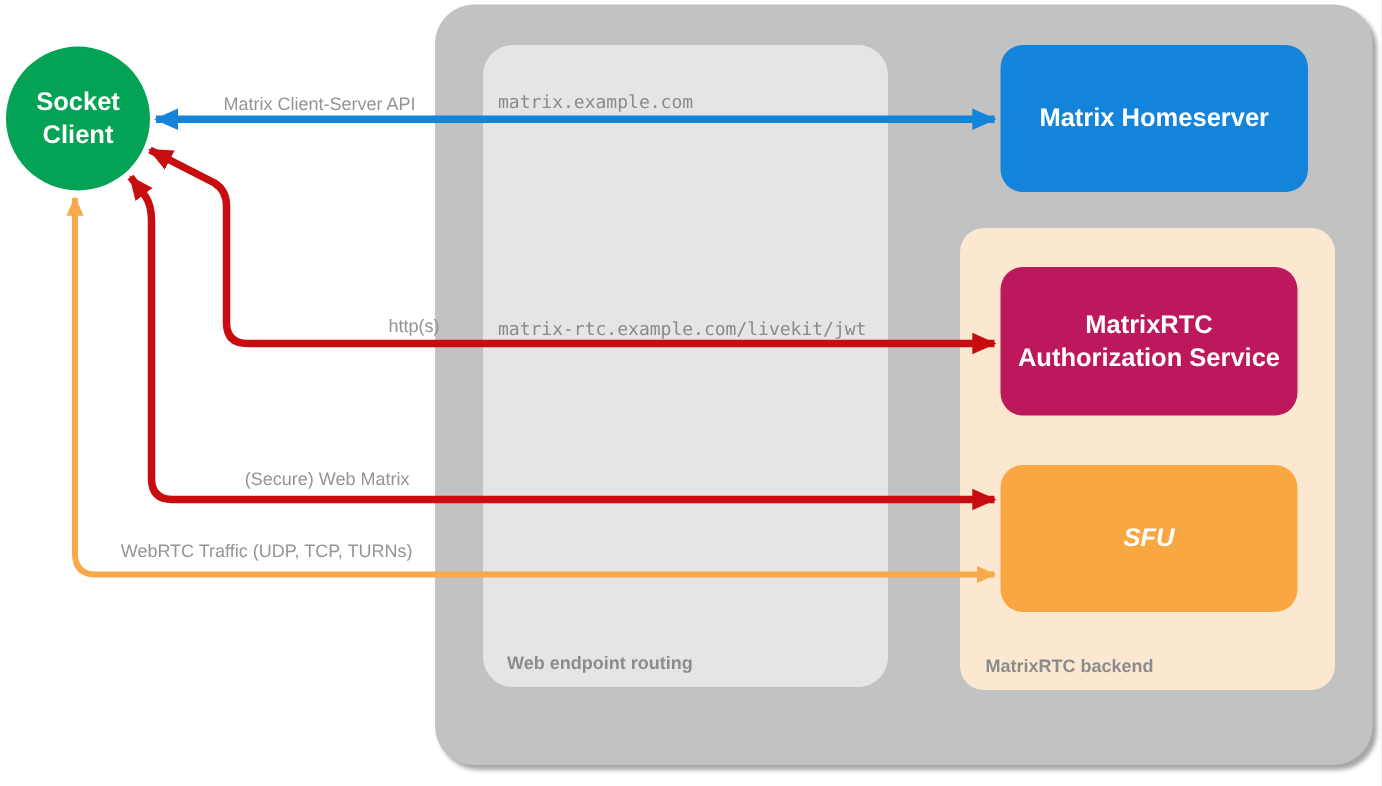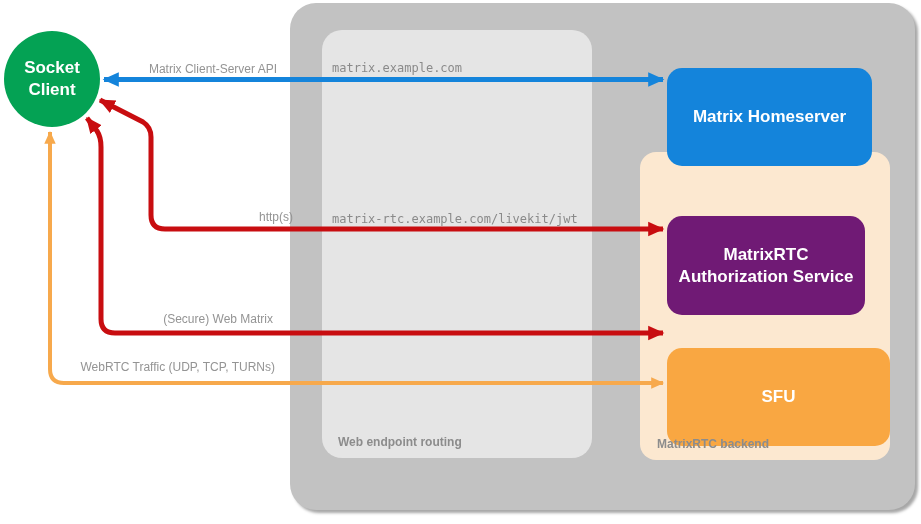--- a/index.html
+++ b/index.html
@@ -25,25 +25,25 @@
   .backend-container {
     left: 640px; top: 152px; width: 250px; height: 308px;
     background: #FCE8D0; border-radius: 16px;
   }
 
   
   .node {
     display: flex; align-items: center; justify-content: center;
     text-align: center; color: #ffffff; font-weight: bold;
     font-size: 17px; line-height: 1.28; border-radius: 15px;
-    padding: 0 10px; box-sizing: border-box; margin-top: 38px;
+    padding: 0 10px; box-sizing: border-box;
   }
   .node-homeserver { left: 667px; top: 30px;  width: 205px; height: 98px; background: #1484DB; }
-  .node-auth       { left: 667px; top: 178px; width: 198px; height: 99px; background: #701a75; }
-  .node-sfu        { left: 667px; top: 310px; width: 223px; height: 98px; background: #F9A742; }
+  .node-auth       { left: 667px; top: 178px; width: 198px; height: 99px; background: #be185d; }
+  .node-sfu        { left: 667px; top: 310px; width: 198px; height: 98px; background: #F9A742; font-style: italic; }
   .node-client {
     left: 4px; top: 31px; width: 96px; height: 96px;
     background: #04A254; border-radius: 50%;
     display: flex; align-items: center; justify-content: center;
     text-align: center; color: #fff; font-weight: bold; font-size: 17px; line-height: 1.3;
     padding: 0 14px; box-sizing: border-box;
   }
 
   
   .zone-label { font-size: 12px; font-weight: bold; color: #8C8C8C; white-space: nowrap; }

